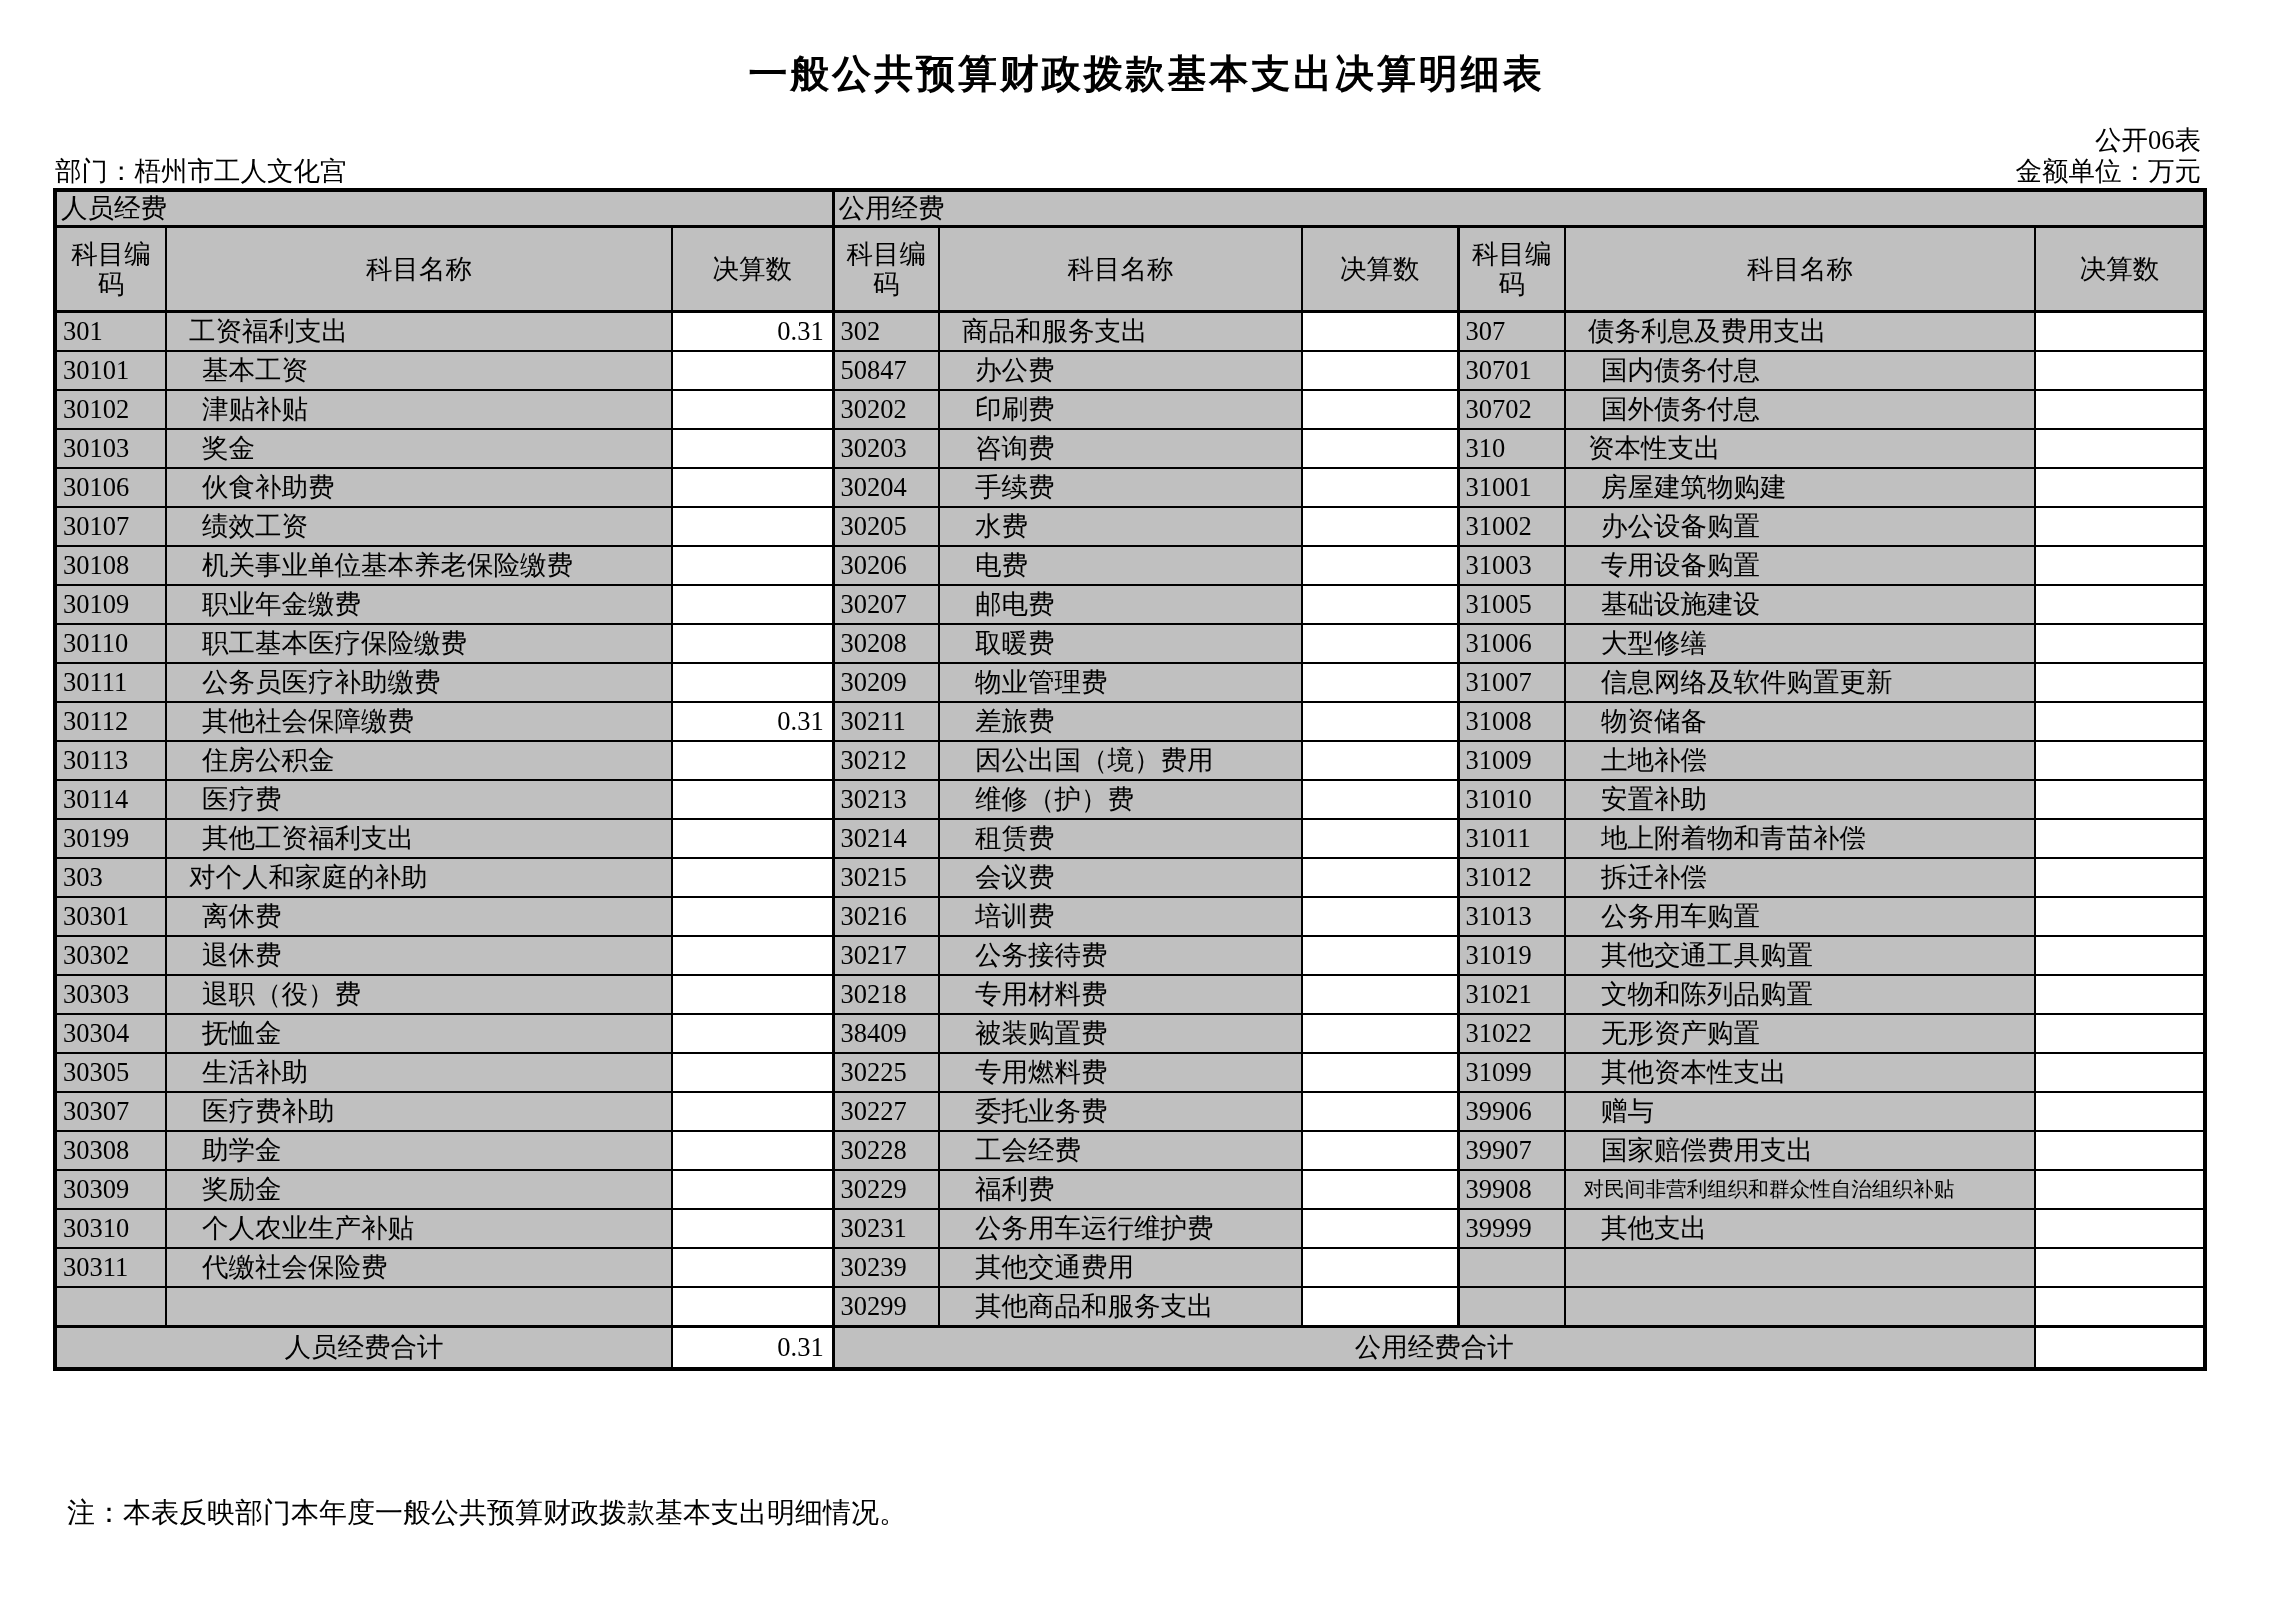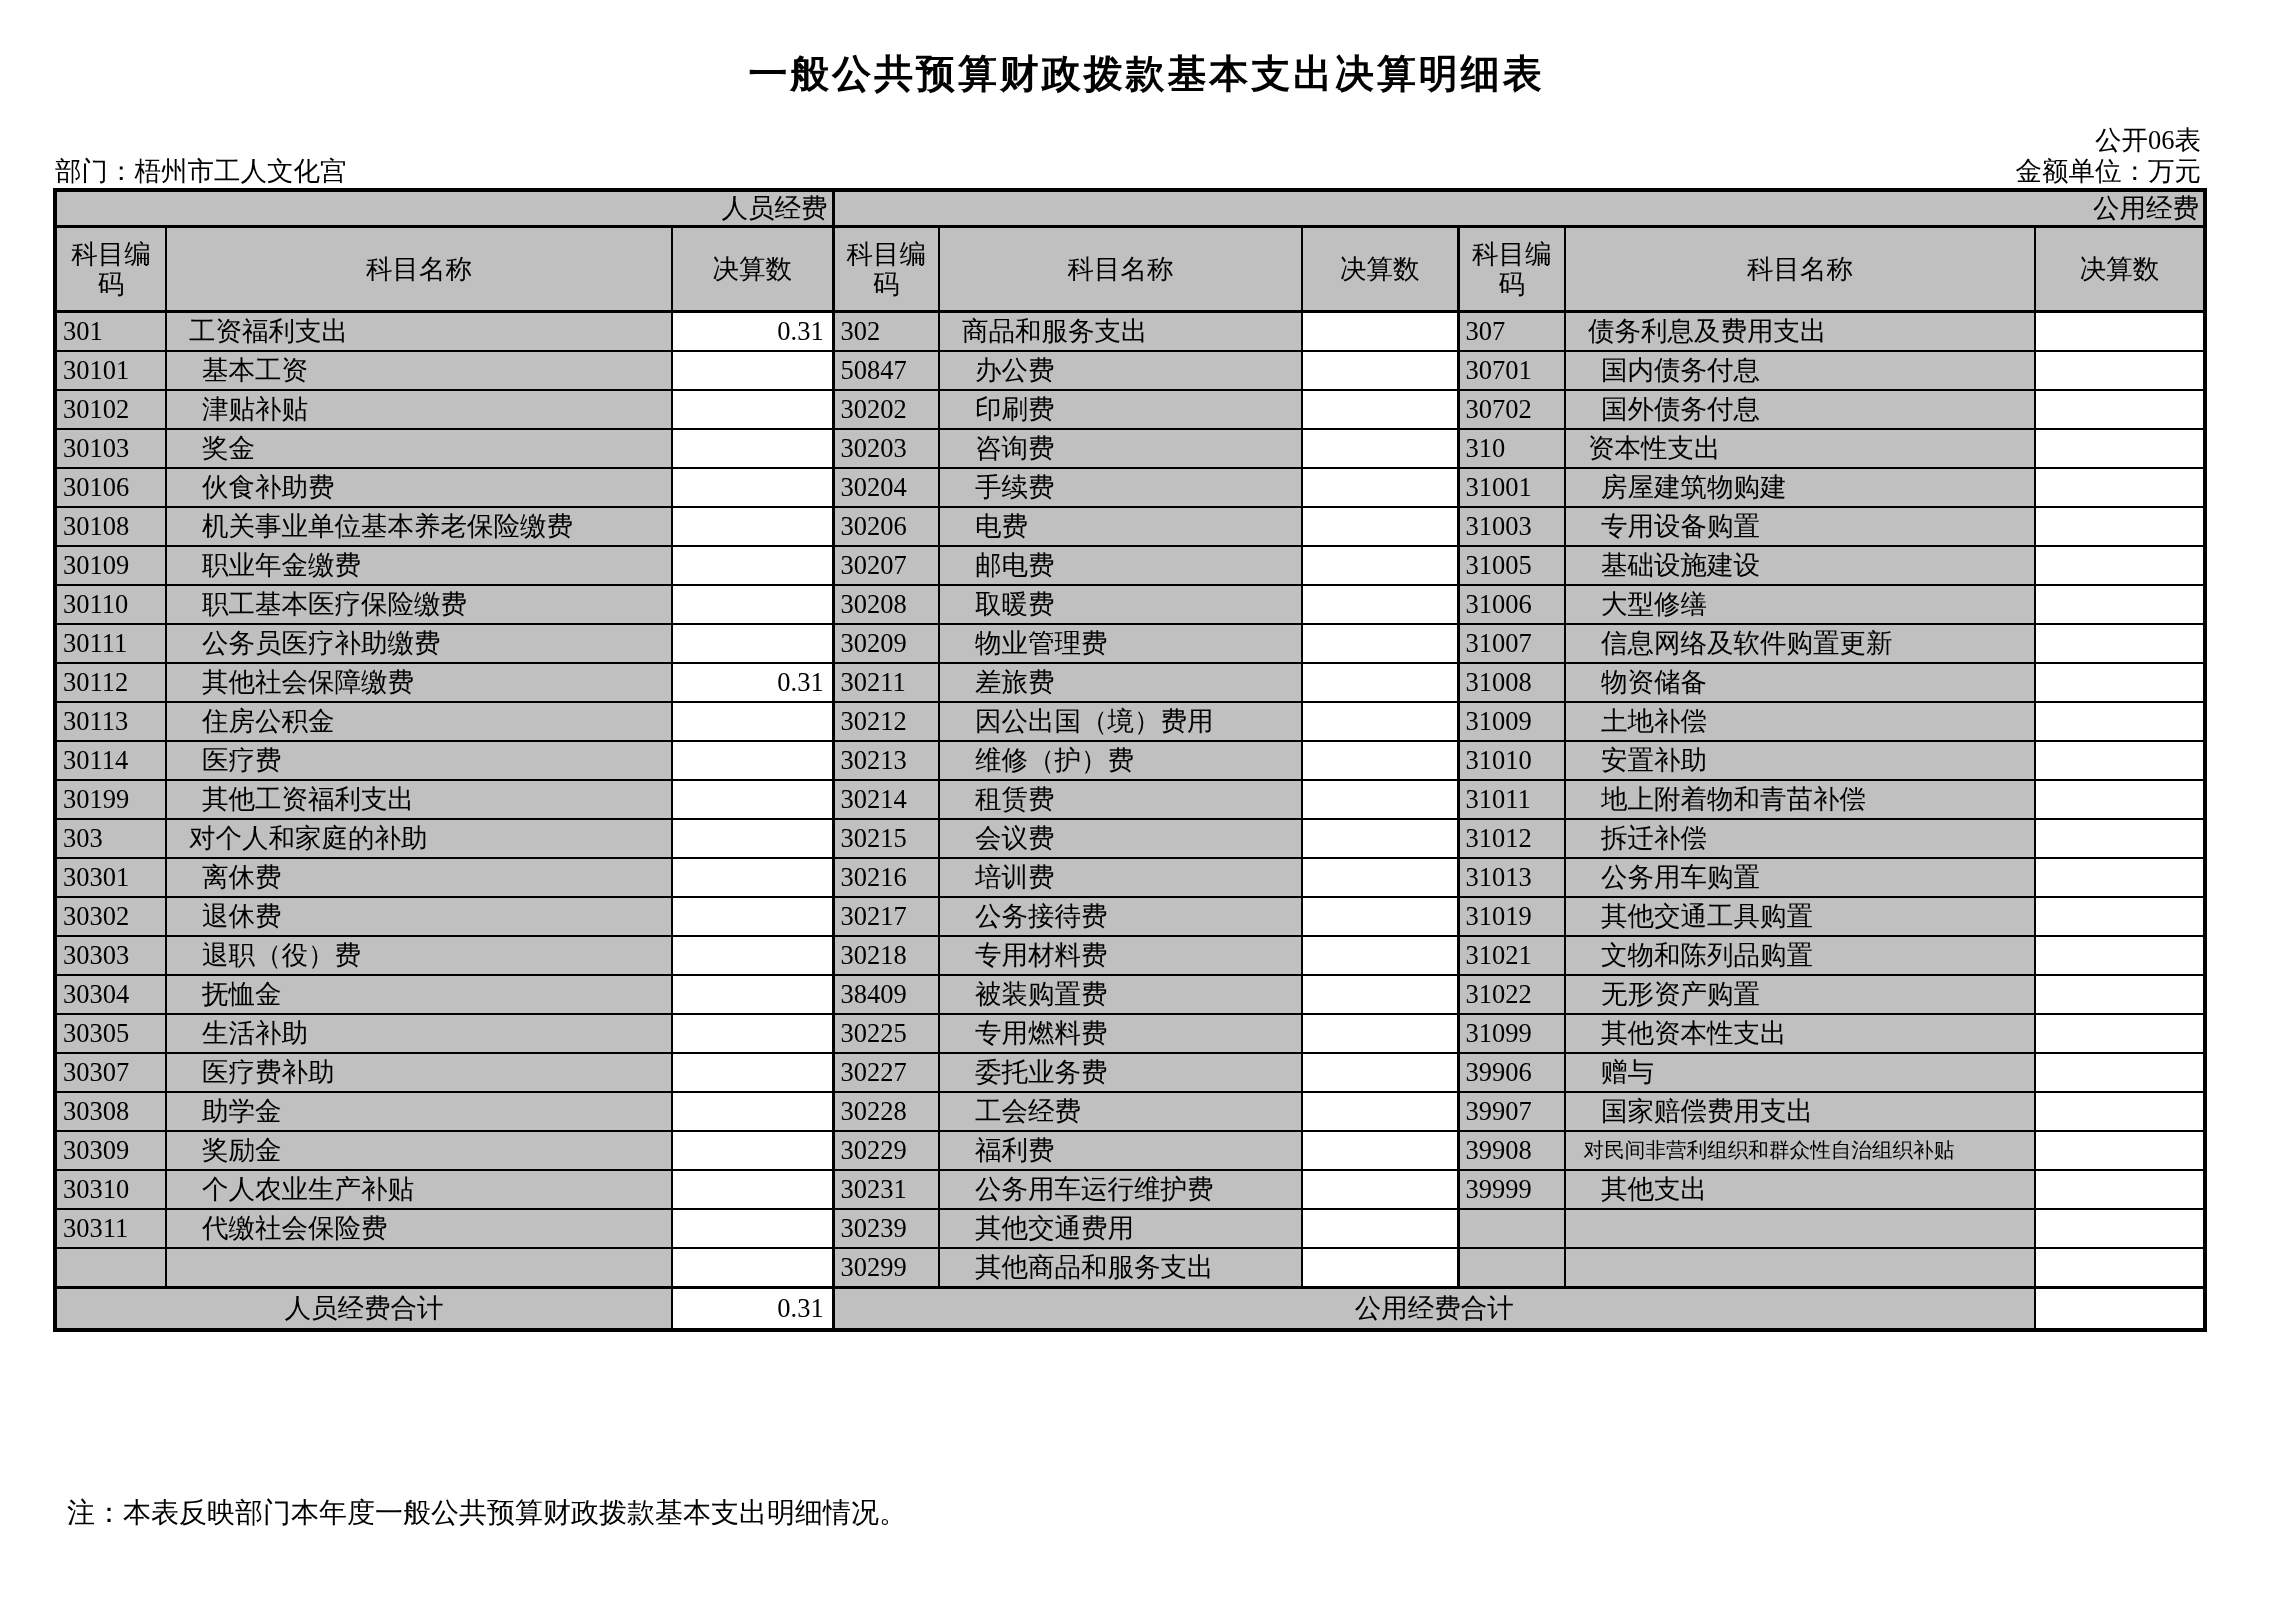--- a/index.html
+++ b/index.html
@@ -19,21 +19,21 @@
     position:absolute;top:188px;left:53px;width:2148px;
     border-collapse:collapse;table-layout:fixed;
     border:4.9px solid #000;
   }
   td{
     border:2.9px solid #000;background:#c0c0c0;
     font-size:26.5px;line-height:1.15;
     padding:0 3.9px;overflow:hidden;white-space:nowrap;
     vertical-align:middle;
   }
-  tr.group-header td{height:33px;text-align:right;border-bottom:3.9px solid #000;}
+  tr.group-header td{height:33px;text-align:left;border-bottom:3.9px solid #000;}
   tr.col-header td{height:82px;text-align:center;border-bottom:3.9px solid #000;}
   td.hdr-code{white-space:normal;padding:0 5.9px;}
   tr.data-row td{height:37px;}
   td.code{text-align:left;padding-left:5.9px;}
   td.name{text-align:left;}
   td.name.top{padding-left:22px;}
   td.name.sub{padding-left:35px;}
   td.name.small{font-size:20.6px;padding-left:17.6px;margin-left:12px;}
   td.val{background:#ffffff;text-align:right;padding-right:7.8px;}
   td.sep{border-left:3.9px solid #000;}
@@ -128,20 +128,31 @@
         <td class="name sub">伙食补助费</td>
         <td class="val"></td>
         <td class="code sep">30204</td>
         <td class="name sub">手续费</td>
         <td class="val"></td>
         <td class="code sep">31001</td>
         <td class="name sub">房屋建筑物购建</td>
         <td class="val"></td>
       </tr>
       <tr class="data-row">
+        <td class="code">30107</td>
+        <td class="name sub">绩效工资</td>
+        <td class="val"></td>
+        <td class="code sep">30205</td>
+        <td class="name sub">水费</td>
+        <td class="val"></td>
+        <td class="code sep">31002</td>
+        <td class="name sub">办公设备购置</td>
+        <td class="val"></td>
+      </tr>
+      <tr class="data-row">
         <td class="code">30108</td>
         <td class="name sub">机关事业单位基本养老保险缴费</td>
         <td class="val"></td>
         <td class="code sep">30206</td>
         <td class="name sub">电费</td>
         <td class="val"></td>
         <td class="code sep">31003</td>
         <td class="name sub">专用设备购置</td>
         <td class="val"></td>
       </tr>

